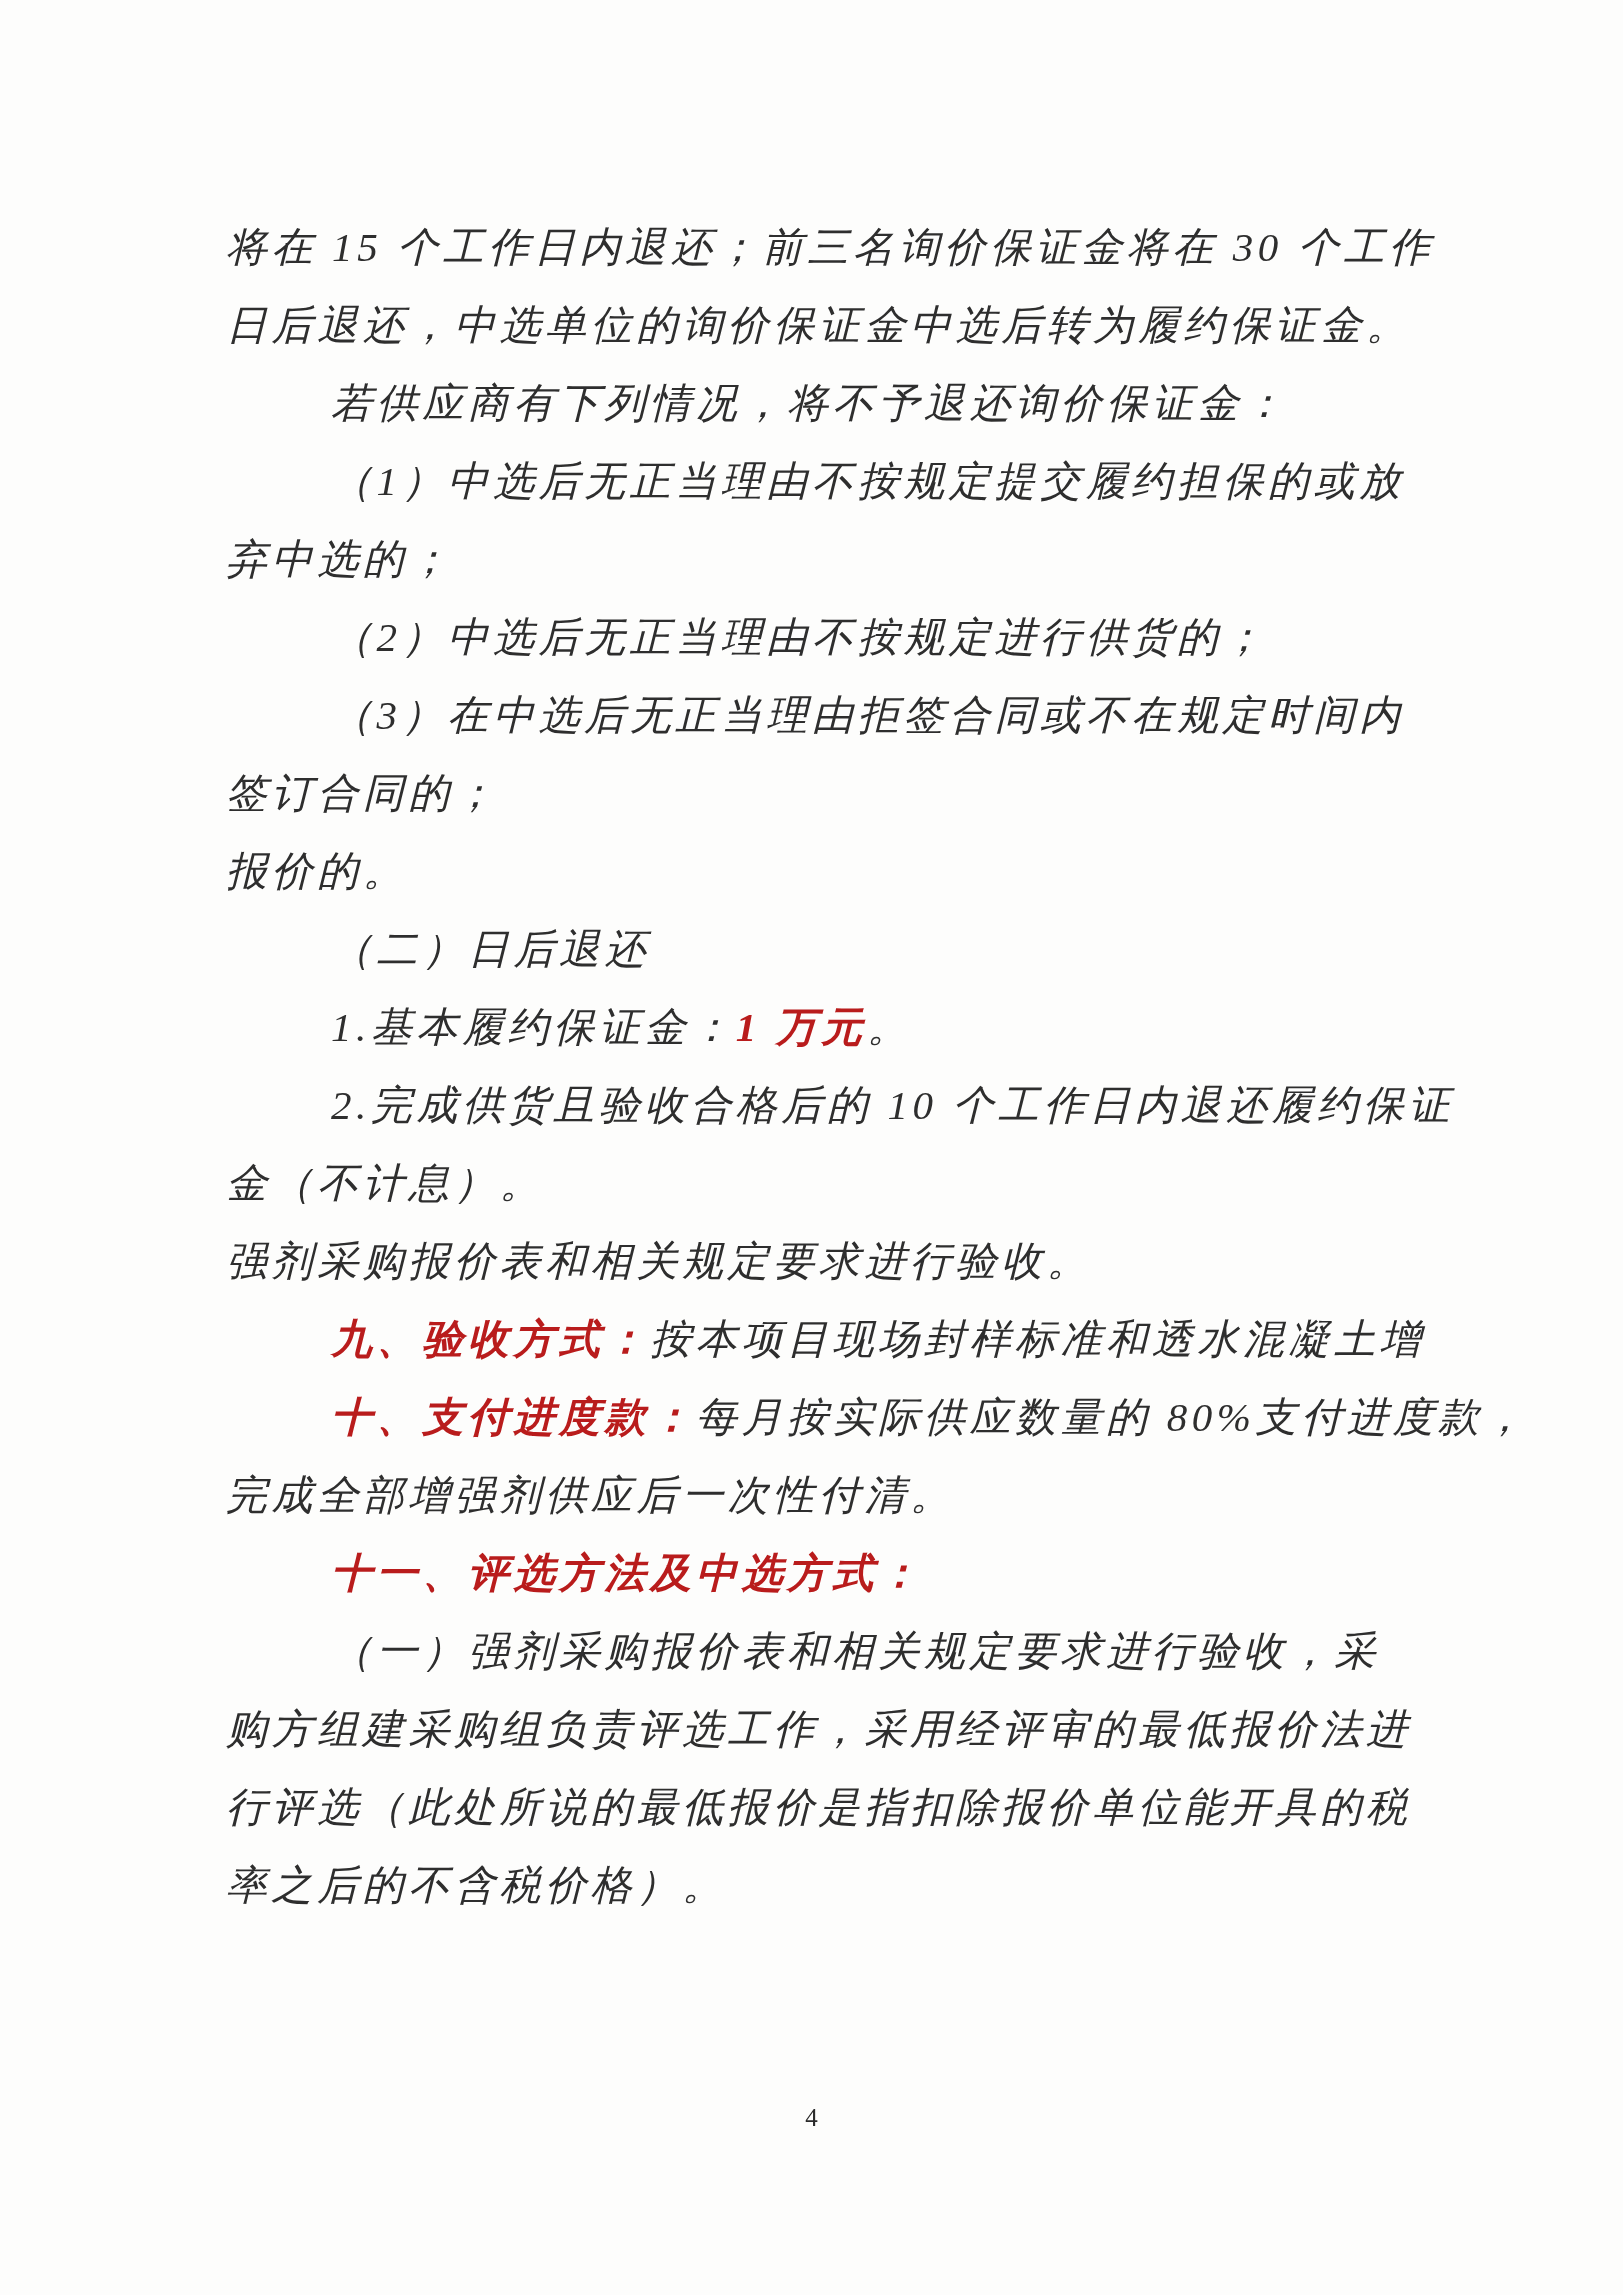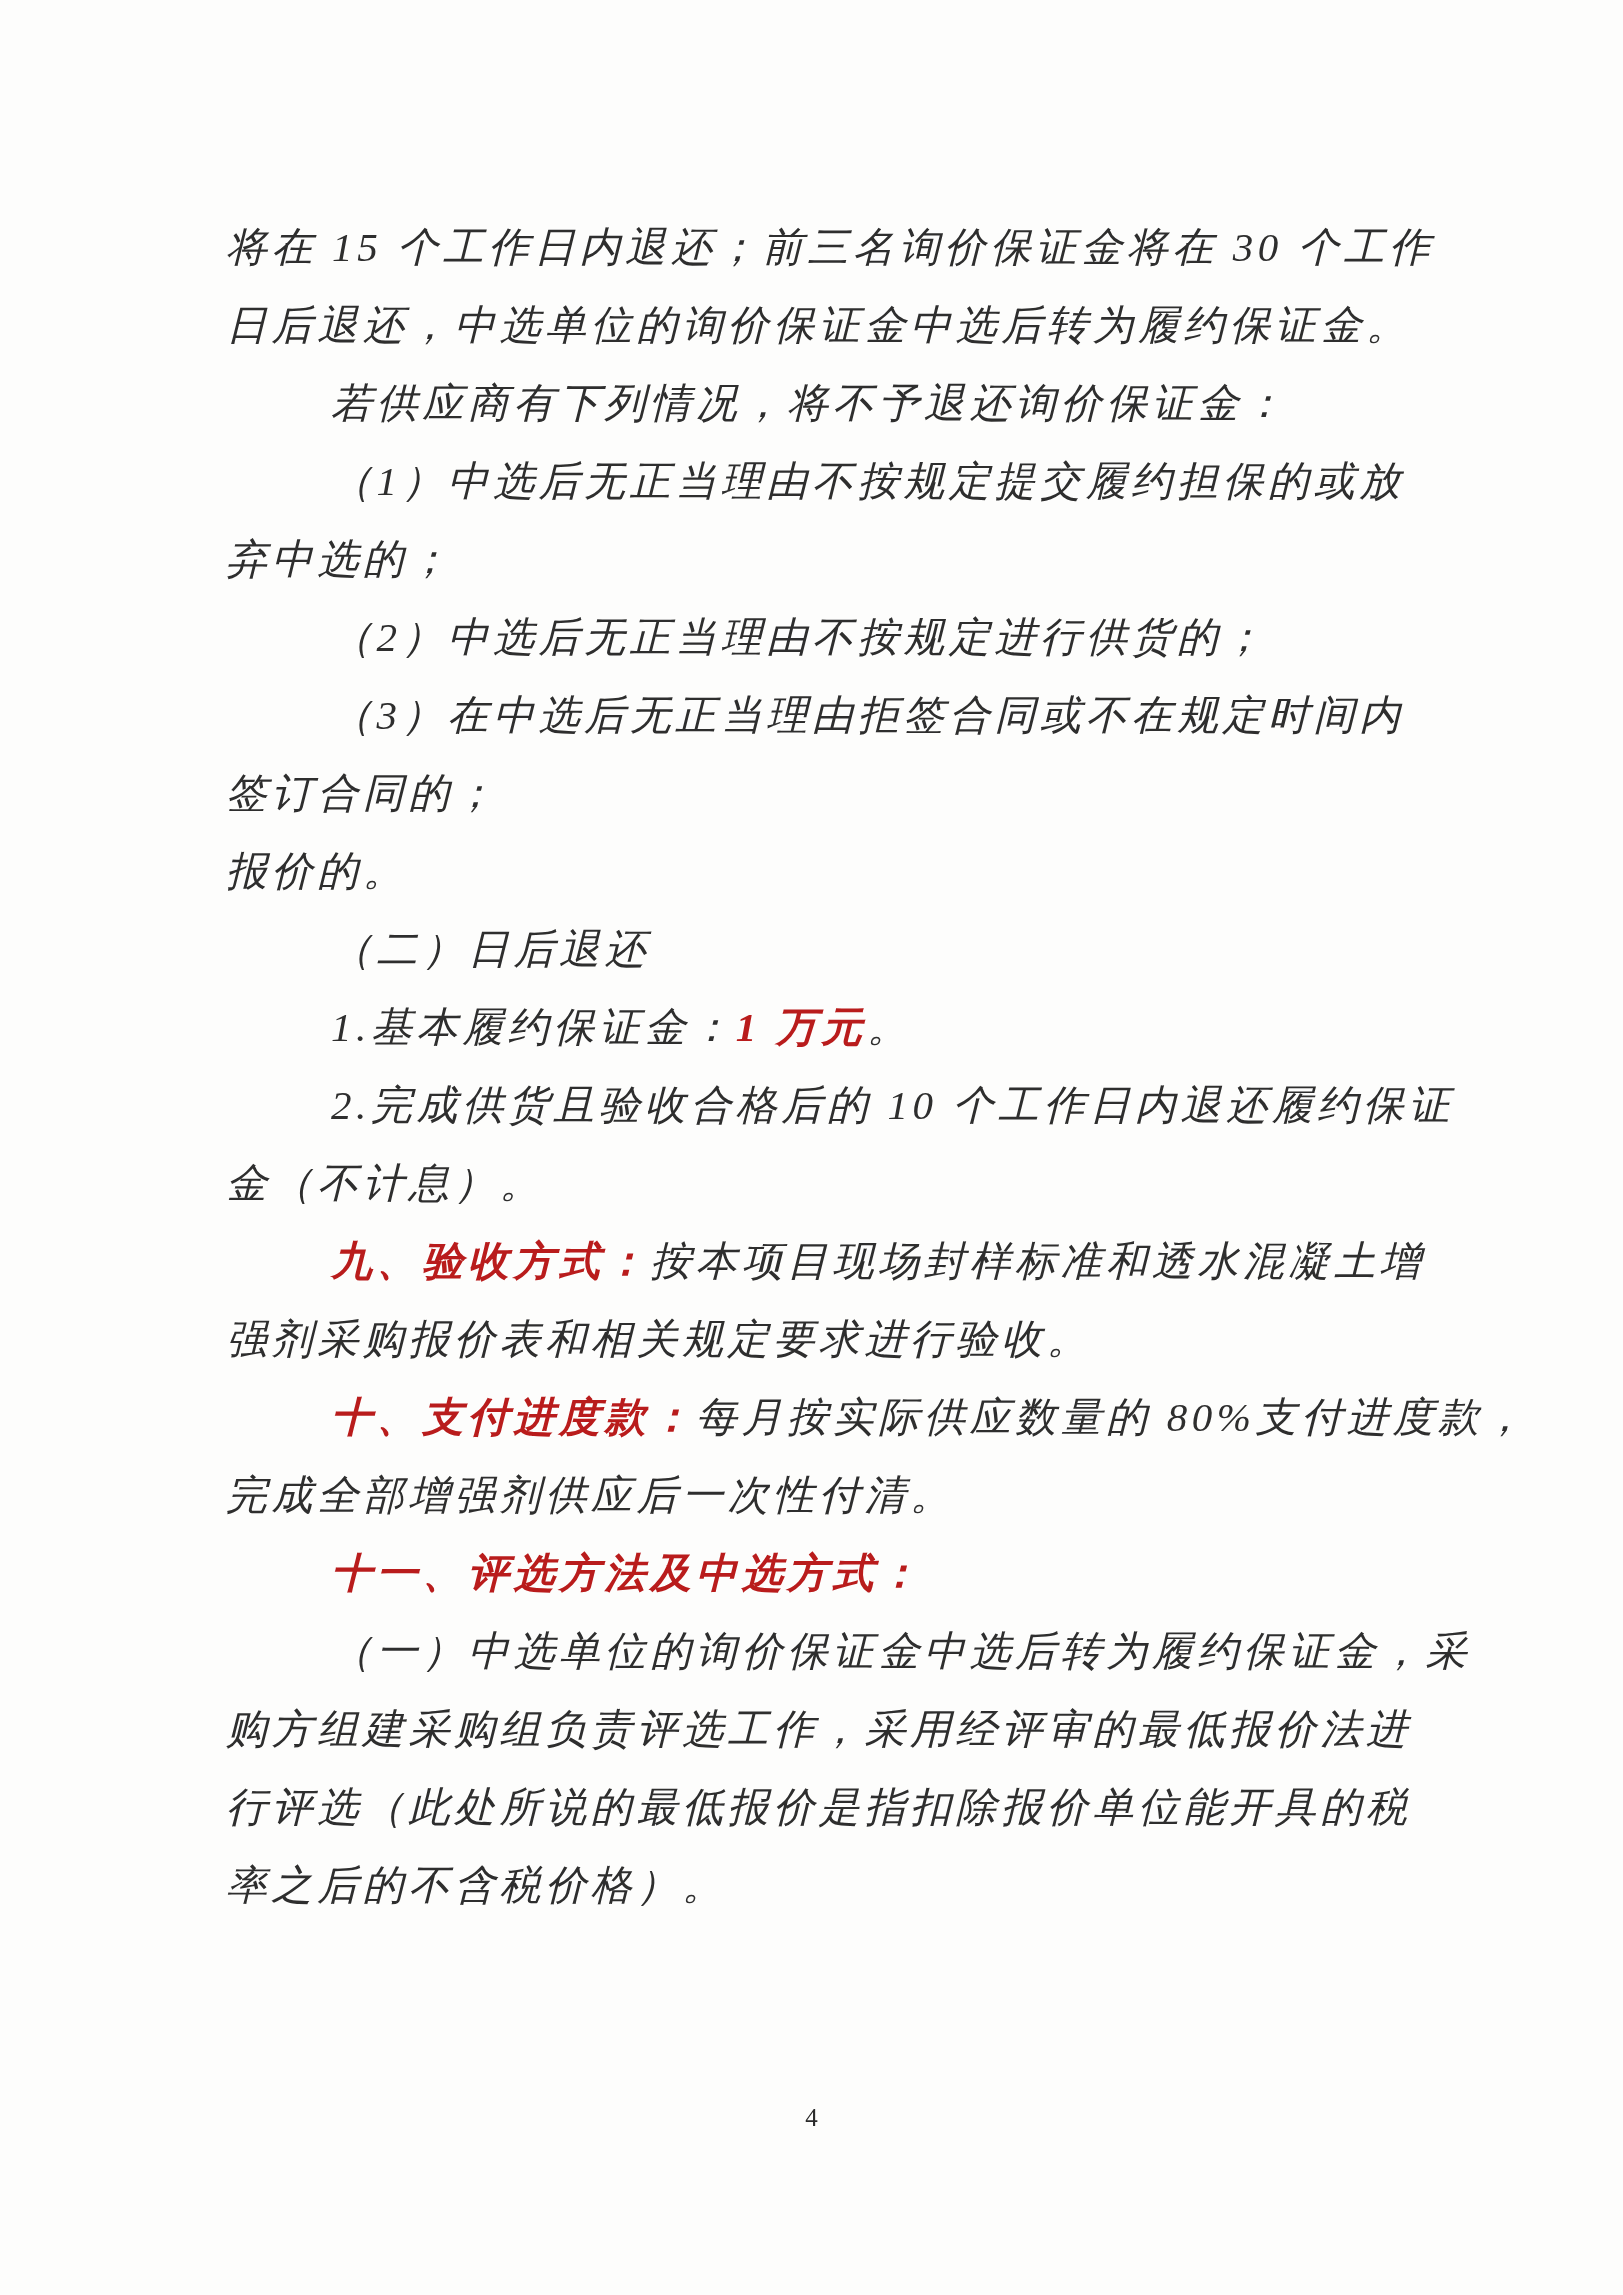--- a/index.html
+++ b/index.html
@@ -60,25 +60,25 @@
       <div class="line indent"><span class="run">（1）中选后无正当理由不按规定提交履约担保的或放</span></div>
       <div class="line"><span class="run">弃中选的；</span></div>
       <div class="line indent"><span class="run">（2）中选后无正当理由不按规定进行供货的；</span></div>
       <div class="line indent"><span class="run">（3）在中选后无正当理由拒签合同或不在规定时间内</span></div>
       <div class="line"><span class="run">签订合同的；</span></div>
       <div class="line"><span class="run">报价的。</span></div>
       <div class="line indent"><span class="run">（二）日后退还</span></div>
       <div class="line indent"><span class="run">1.基本履约保证金：</span><span class="run bold">1 万元</span><span class="run">。</span></div>
       <div class="line indent"><span class="run">2.完成供货且验收合格后的 10 个工作日内退还履约保证</span></div>
       <div class="line"><span class="run">金（不计息）。</span></div>
+      <div class="line"><span class="run">强剂采购报价表和相关规定要求进行验收。</span></div>
       <div class="line indent"><span class="run bold">九、验收方式：</span><span class="run">按本项目现场封样标准和透水混凝土增</span></div>
-      <div class="line"><span class="run">强剂采购报价表和相关规定要求进行验收。</span></div>
       <div class="line indent"><span class="run bold">十、支付进度款：</span><span class="run">每月按实际供应数量的 80%支付进度款，</span></div>
       <div class="line"><span class="run">完成全部增强剂供应后一次性付清。</span></div>
       <div class="line indent"><span class="run bold">十一、评选方法及中选方式：</span></div>
-      <div class="line indent"><span class="run">（一）中选单位的询价保证金中选后转为履约保证金，采</span></div>
+      <div class="line indent"><span class="run">（一）强剂采购报价表和相关规定要求进行验收，采</span></div>
       <div class="line"><span class="run">购方组建采购组负责评选工作，采用经评审的最低报价法进</span></div>
       <div class="line"><span class="run">行评选（此处所说的最低报价是指扣除报价单位能开具的税</span></div>
       <div class="line"><span class="run">率之后的不含税价格）。</span></div>
     </div>
   <div class="page-number">4</div>
 </div>
 
 
 </body></html>

